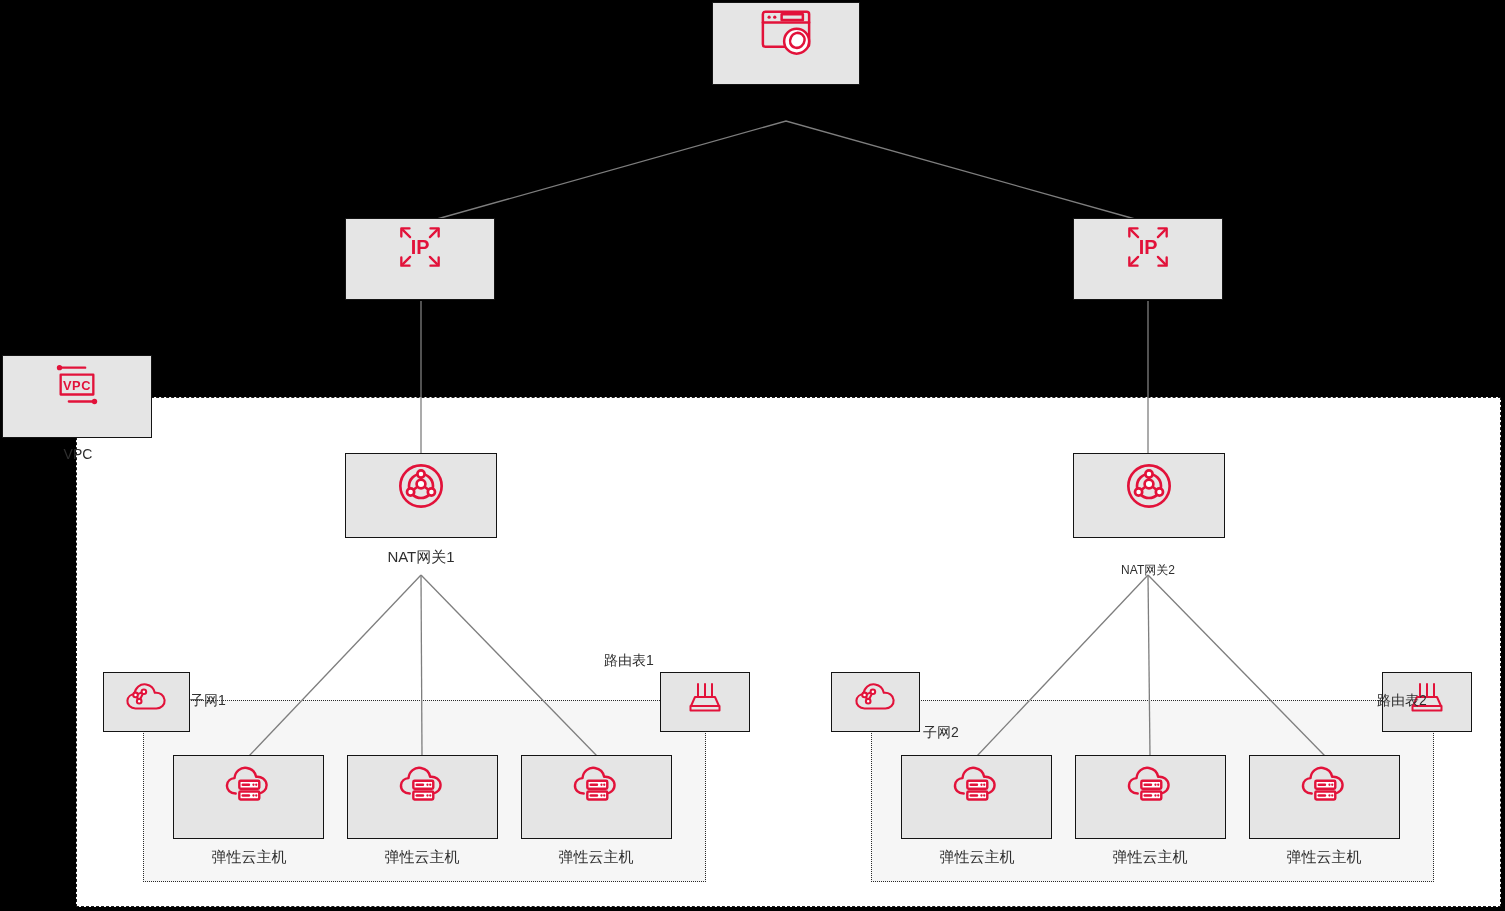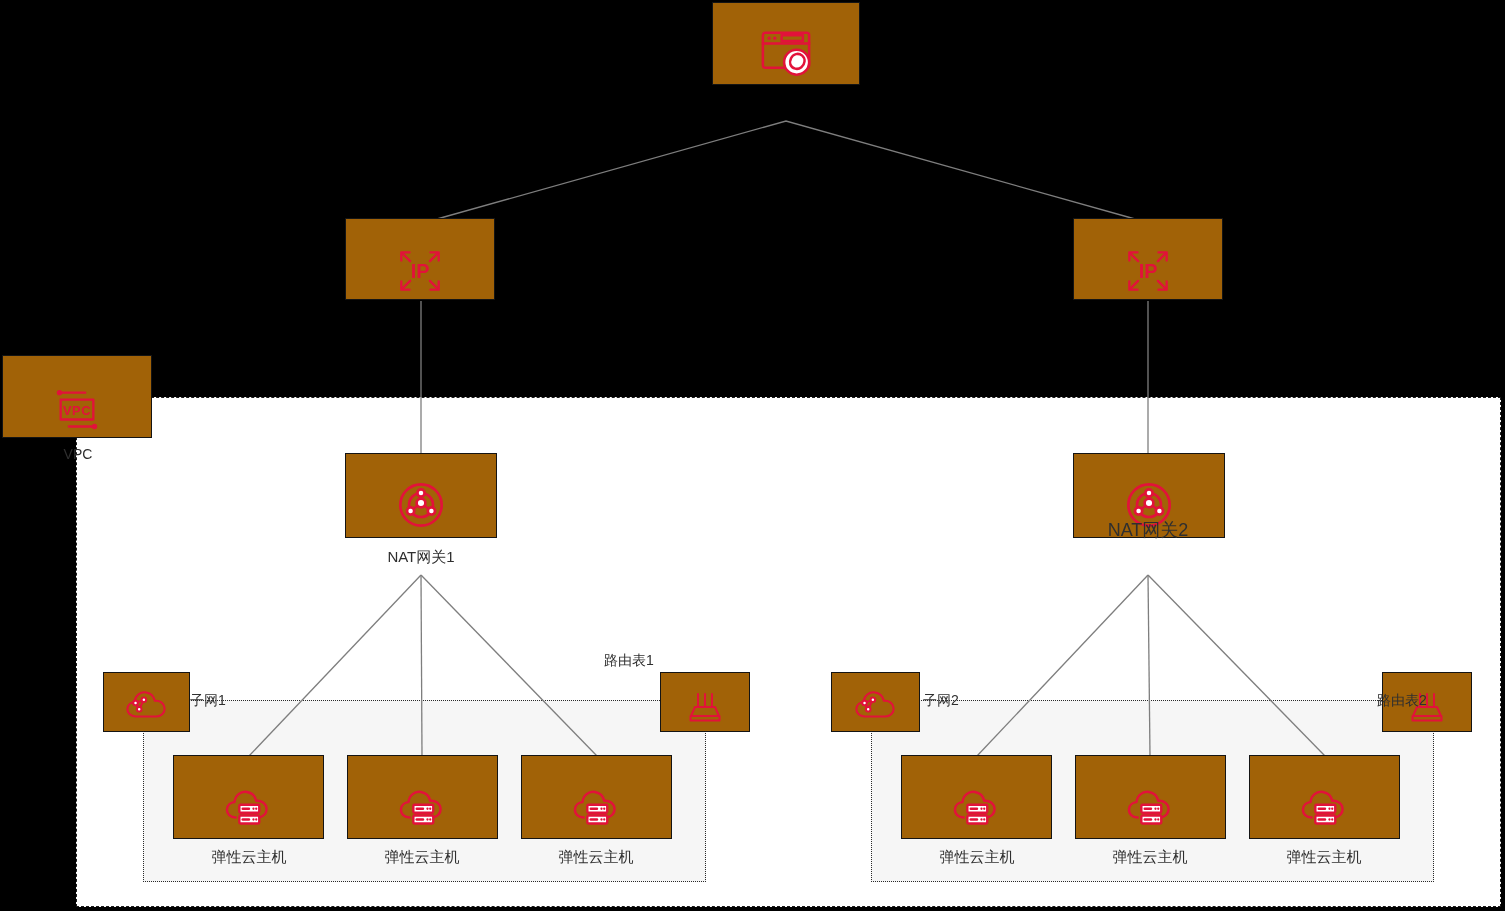--- a/index.html
+++ b/index.html
@@ -22,22 +22,22 @@
   .subnet-region{
     position:absolute;top:700px;width:563px;height:182px;
     background:var(--subnet_bg,#f6f6f6);
     border:1px dotted #2a2a2a;
     box-sizing:border-box;z-index:2;
   }
   #subnet-region-1{left:143px;}
   #subnet-region-2{left:871px;}
   #connector-layer{position:absolute;left:0;top:0;z-index:3;pointer-events:none;}
   .node-box{
-    position:absolute;background:#a16207;border:1px solid #141414;
-    box-sizing:border-box;display:flex;align-items:flex-end;justify-content:center;
+    position:absolute;background:#e5e5e5;border:1px solid #141414;
+    box-sizing:border-box;display:flex;align-items:flex-start;justify-content:center;
     z-index:4;
   }
   .lbl{
     position:absolute;color:var(--text_dark,#2f2f2f);
     font-size:14px;line-height:1.2;text-align:center;z-index:5;white-space:nowrap;
   }
   .lbl-center{transform:translateX(-50%);}
   
   .s{stroke:var(--accent_red,#e2123a);fill:none;stroke-width:2;stroke-linecap:round;stroke-linejoin:round;}
   .sw{stroke:var(--accent_red,#e2123a);fill:#fff;stroke-width:2;stroke-linecap:round;stroke-linejoin:round;}
@@ -140,21 +140,21 @@
       <circle class="s" cx="24" cy="24" r="9" stroke-width="1.7"></circle>
       <line class="s" x1="24" y1="22.5" x2="24" y2="15" stroke-width="1.7"></line>
       <line class="s" x1="24" y1="22.5" x2="16.2" y2="28.5" stroke-width="1.7"></line>
       <line class="s" x1="24" y1="22.5" x2="31.8" y2="28.5" stroke-width="1.7"></line>
       <circle class="sw" cx="24" cy="15" r="2.7" stroke-width="1.7"></circle>
       <circle class="sw" cx="16.2" cy="28.5" r="2.7" stroke-width="1.7"></circle>
       <circle class="sw" cx="31.8" cy="28.5" r="2.7" stroke-width="1.7"></circle>
       <circle class="sw" cx="24" cy="22.5" r="3.3" stroke-width="1.7"></circle>
     </svg>
   </div>
-  <div class="lbl lbl-center" style="left:1148px;top:520px;font-size:18px;">NAT网关2</div>
+  <div class="lbl lbl-center" style="left:1148px;top:563px;font-size:12px;">NAT网关2</div>
 
   <div class="node-box" style="left:103px;top:672px;width:87px;height:60px;">
     <svg width="50" height="50" viewBox="0 0 48 48">
       <path class="s" stroke-width="2.3" d="M13,34 C8.2,34 4.8,30.6 5.2,26.5 C5.6,22.8 8.6,20.4 12,20.2 C12.5,14.2 17.6,10 23.2,11 C27.6,11.8 30.7,14.9 31.5,19 C36.2,18.4 40.5,21.4 40.9,25.9 C41.3,30.4 37.7,34 33,34 Z"></path>
       <line class="s" stroke-width="1.6" x1="13" y1="21" x2="21" y2="18"></line>
       <line class="s" stroke-width="1.6" x1="13" y1="21" x2="16.5" y2="27"></line>
       <line class="s" stroke-width="1.6" x1="21" y1="18" x2="16.5" y2="27"></line>
       <circle class="sw" cx="13" cy="21" r="2.2" stroke-width="1.6"></circle>
       <circle class="sw" cx="21" cy="18" r="2.2" stroke-width="1.6"></circle>
       <circle class="sw" cx="16.5" cy="27" r="2.2" stroke-width="1.6"></circle>
@@ -177,21 +177,21 @@
     <svg width="50" height="50" viewBox="0 0 48 48">
       <path class="s" stroke-width="2.3" d="M13,34 C8.2,34 4.8,30.6 5.2,26.5 C5.6,22.8 8.6,20.4 12,20.2 C12.5,14.2 17.6,10 23.2,11 C27.6,11.8 30.7,14.9 31.5,19 C36.2,18.4 40.5,21.4 40.9,25.9 C41.3,30.4 37.7,34 33,34 Z"></path>
       <line class="s" stroke-width="1.6" x1="13" y1="21" x2="21" y2="18"></line>
       <line class="s" stroke-width="1.6" x1="13" y1="21" x2="16.5" y2="27"></line>
       <line class="s" stroke-width="1.6" x1="21" y1="18" x2="16.5" y2="27"></line>
       <circle class="sw" cx="13" cy="21" r="2.2" stroke-width="1.6"></circle>
       <circle class="sw" cx="21" cy="18" r="2.2" stroke-width="1.6"></circle>
       <circle class="sw" cx="16.5" cy="27" r="2.2" stroke-width="1.6"></circle>
     </svg>
   </div>
-  <div class="lbl" style="left:923px;top:692px;">子网2</div>
+  <div class="lbl" style="left:923px;top:724px;">子网2</div>
 
   <div class="lbl" style="left:1362px;top:692px;margin-left:15px;">路由表2</div>
   <div class="node-box" style="left:1382px;top:672px;width:90px;height:60px;">
     <svg width="48" height="48" viewBox="0 0 48 48">
       <line class="s" x1="17" y1="11" x2="17" y2="24"></line>
       <line class="s" x1="24" y1="11" x2="24" y2="24"></line>
       <line class="s" x1="31" y1="11" x2="31" y2="24"></line>
       <path class="s" d="M14,24 L34,24 L38,33 L10,33 Z"></path>
       <rect class="s" x="9.5" y="33" width="29" height="4.5"></rect>
     </svg>

